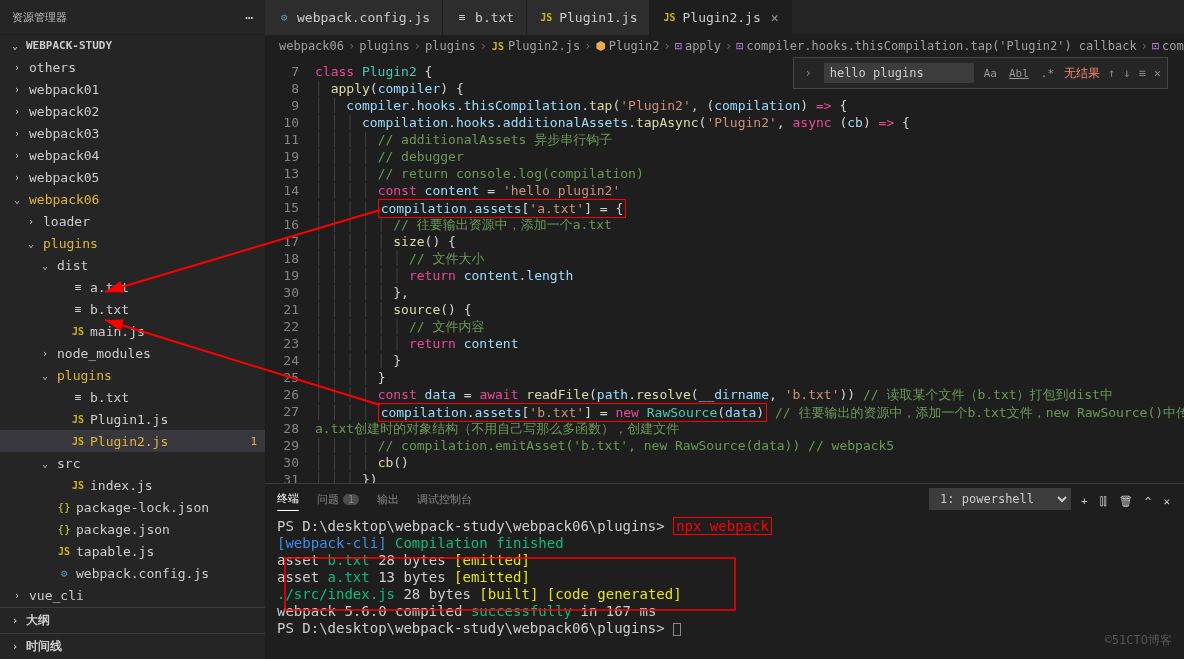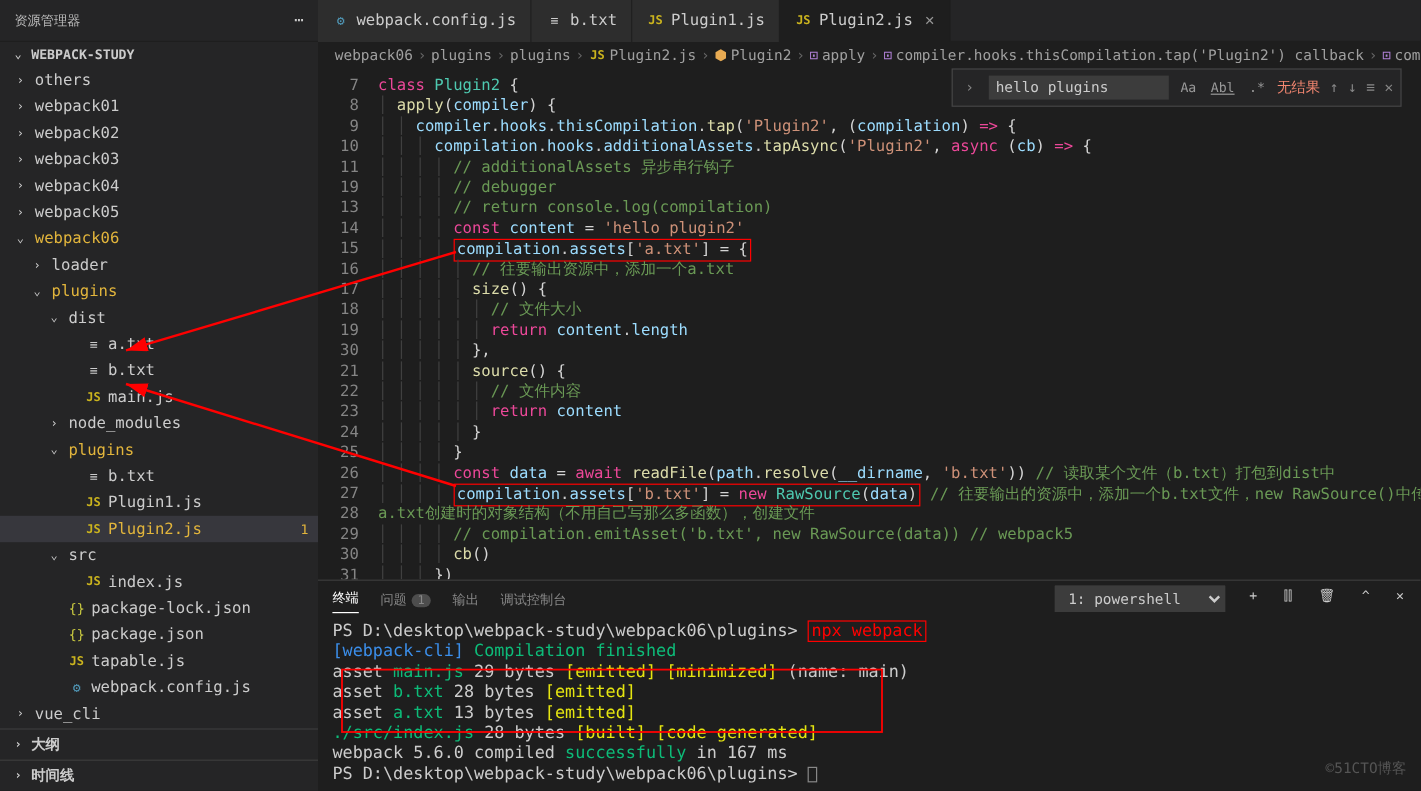--- a/index.html
+++ b/index.html
@@ -49,21 +49,21 @@
 .str { color:#ce9178; }
 .cmt { color:#6a9955; }
 .pn { color:#d4d4d4; }
 .indent { color:#404040; }
 .redbox { border:1px solid #ff0000; display:inline-block; padding:0 2px; }
 .terminal-panel { height:176px; border-top:1px solid #3c3c3c; background:#1e1e1e; display:flex; flex-direction:column; }
 .term-tabs { height:30px; display:flex; align-items:center; padding:0 12px; gap:18px; font-size:11px; }
 .term-tab { cursor:pointer; color:#888; padding:4px 0; }
 .term-tab.active { color:#fff; border-bottom:1px solid #fff; }
 .term-tab .badge { background:#4d4d4d; border-radius:8px; padding:0 5px; margin-left:4px; font-size:10px; }
-.term-right { margin-left:auto; display:flex; align-items:flex-start; gap:18px; color:#ccc; }
+.term-right { margin-left:auto; display:flex; align-items:flex-end; gap:8px; color:#ccc; }
 .term-select { background:#3c3c3c; border:1px solid #3c3c3c; color:#ccc; padding:2px 20px 2px 6px; font-size:12px; }
 .term-ico { cursor:pointer; padding:2px; }
 .term-body { flex:1; padding:4px 12px; font-family:Consolas,monospace; font-size:14px; line-height:17px; overflow:hidden; }
 .t-cyan { color:#3b8eea; }
 .t-yel { color:#e5e510; }
 .t-grn { color:#0dbc79; }
 .t-red { color:#ff0000; border:1px solid #ff0000; padding:0 2px; }
 .watermark { position:absolute; bottom:10px; right:12px; color:#555; font-size:12px; z-index:5; }
 .annotation-svg { position:absolute; top:0; left:0; pointer-events:none; z-index:3; }
 .cursor-box { border:1px solid #888; display:inline-block; width:8px; height:13px; vertical-align:middle; }
@@ -327,21 +327,20 @@
           <span class="term-ico">+</span>
           <span class="term-ico">⫿⫿</span>
           <span class="term-ico">🗑</span>
           <span class="term-ico">^</span>
           <span class="term-ico">✕</span>
         </div>
       </div>
       <div class="term-body" id="term-body">
           <div>PS D:\desktop\webpack-study\webpack06\plugins&gt; <span class="t-red">npx webpack</span></div>
           <div><span class="t-cyan">[webpack-cli]</span> <span class="t-grn">Compilation finished</span></div>
-          <div>asset <span class="t-grn">main.js</span> 29 bytes <span class="t-yel">[emitted]</span> <span class="t-yel">[minimized]</span> (name: main)</div>
           <div>asset <span class="t-grn">b.txt</span> 28 bytes <span class="t-yel">[emitted]</span></div>
           <div>asset <span class="t-grn">a.txt</span> 13 bytes <span class="t-yel">[emitted]</span></div>
           <div><span class="t-grn">./src/index.js</span> 28 bytes <span class="t-yel">[built]</span> <span class="t-yel">[code generated]</span></div>
           <div>webpack 5.6.0 compiled <span class="t-grn">successfully</span> in 167 ms</div>
           <div>PS D:\desktop\webpack-study\webpack06\plugins&gt; <span class="cursor-box"></span></div>
         </div>
     </div>
   </div>
 </div>
 

